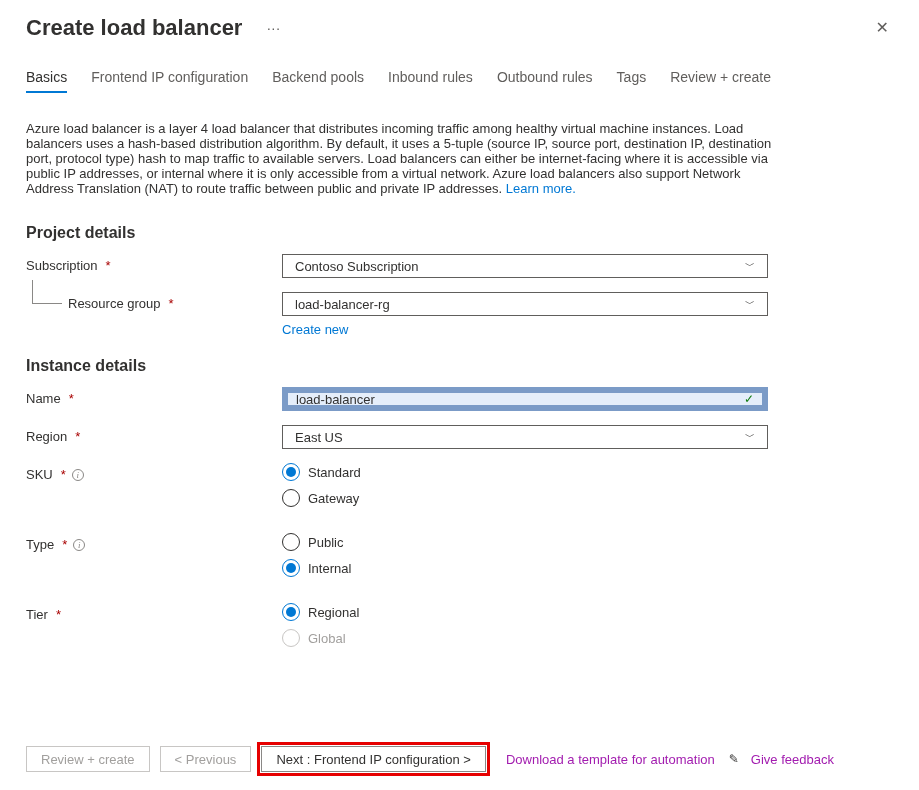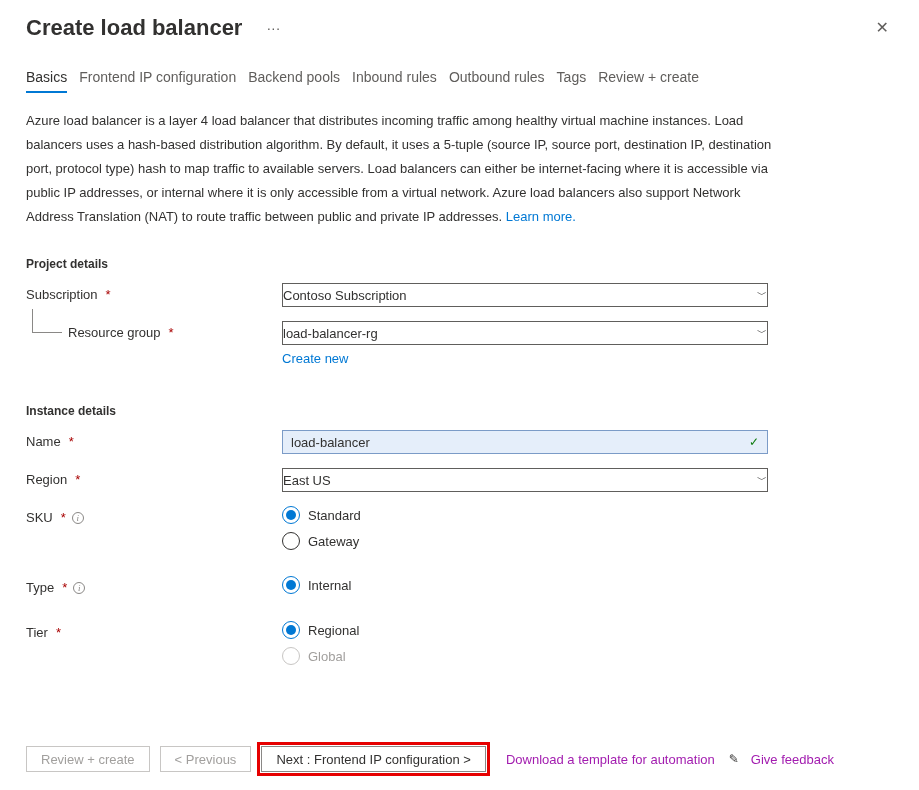--- a/index.html
+++ b/index.html
@@ -25,45 +25,45 @@
     justify-content: space-between;
     margin-bottom: 28px;
   }
   .title-wrap { display: flex; align-items: center; gap: 24px; }
   .title { font-size: 22px; font-weight: 600; color: #323130; }
   .ellipsis { color: #605e5c; font-size: 14px; }
   .close-btn { font-size: 16px; color: #605e5c; cursor: pointer; padding: 4px; }
 
   .tabs {
     display: flex;
-    gap: 12px;
+    gap: 24px;
     border-bottom: none;
-    margin-bottom: 16px;
+    margin-bottom: 28px;
   }
   .tab {
     font-size: 14px;
     color: #605e5c;
     padding-bottom: 6px;
     cursor: pointer;
   }
   .tab.active {
     color: #323130;
     border-bottom: 2px solid #0078d4;
   }
 
   .description {
     font-size: 13px;
-    line-height: 24px;
+    line-height: 15px;
     color: #323130;
     margin-bottom: 20px;
     max-width: 760px;
   }
   .description a { color: #0078d4; text-decoration: none; }
 
-  .section-title { font-size: 12px; font-weight: 600; margin-bottom: 12px; margin-top: 8px; }
+  .section-title { font-size: 16px; font-weight: 600; margin-bottom: 12px; margin-top: 8px; }
 
   .form-row {
     display: flex;
     align-items: flex-start;
     margin-bottom: 14px;
   }
   .form-label {
     width: 256px;
     flex-shrink: 0;
     display: flex;
@@ -82,35 +82,35 @@
     width: 30px;
     height: 24px;
     border-left: 1px solid #8a8886;
     border-bottom: 1px solid #8a8886;
   }
 
   .select-box {
     width: 100%;
     height: 24px;
     border: 1px solid #605e5c;
-    padding: 0 0;
+    padding: 0 12px;
     display: flex;
     align-items: center;
     justify-content: space-between;
     font-size: 13px;
     background: #fff;
     cursor: pointer;
     gap: 48px;
   }
   .chevron-down { font-size: 10px; color: #323130; }
 
   .text-input {
     width: 100%;
     height: 24px;
-    border: 1px solid #0ea5e9;
+    border: 6px solid #0ea5e9;
     padding: 0 8px;
     font-size: 13px;
     display: flex;
     align-items: center;
     justify-content: space-between;
   }
   .text-input.valid { background: #e5eefa; border-color: #7b9bc7; }
   .check-mark { color: #107c10; font-size: 12px; }
 
   .link { color: #0078d4; font-size: 13px; cursor: pointer; display: inline-block; margin-top: 6px; text-align: right; }
@@ -218,21 +218,21 @@
     </div>
     <div class="form-field">
       <div class="select-box">
         <span>load-balancer-rg</span>
         <span class="chevron-down">﹀</span>
       </div>
       <span class="link">Create new</span>
     </div>
   </div>
 
-  <div class="section-title" style="margin-top:24px">Instance details</div>
+  <div class="section-title" style="margin-top:6px">Instance details</div>
 
   <div class="form-row">
     <div class="form-label">
       <span>Name</span>
         <span class="req">*</span>
     </div>
     <div class="form-field">
       <div class="text-input valid">
         <span>load-balancer</span>
         <span class="check-mark">✓</span>
@@ -276,20 +276,24 @@
   </div>
 
   <div class="form-row" style="margin-top:12px">
     <div class="form-label">
       <span>Type</span>
         <span class="req">*</span>
       <span class="info-icon">i</span>
     </div>
     <div class="form-field">
       <div class="radio-group" id="type-group">
+          <div class="radio-item">
+            <span class="radio-outer"></span>
+            <span>Public</span>
+          </div>
           <div class="radio-item selected">
             <span class="radio-outer">
               <span class="radio-inner"></span>
             </span>
             <span>Internal</span>
           </div>
         </div>
     </div>
   </div>
 

